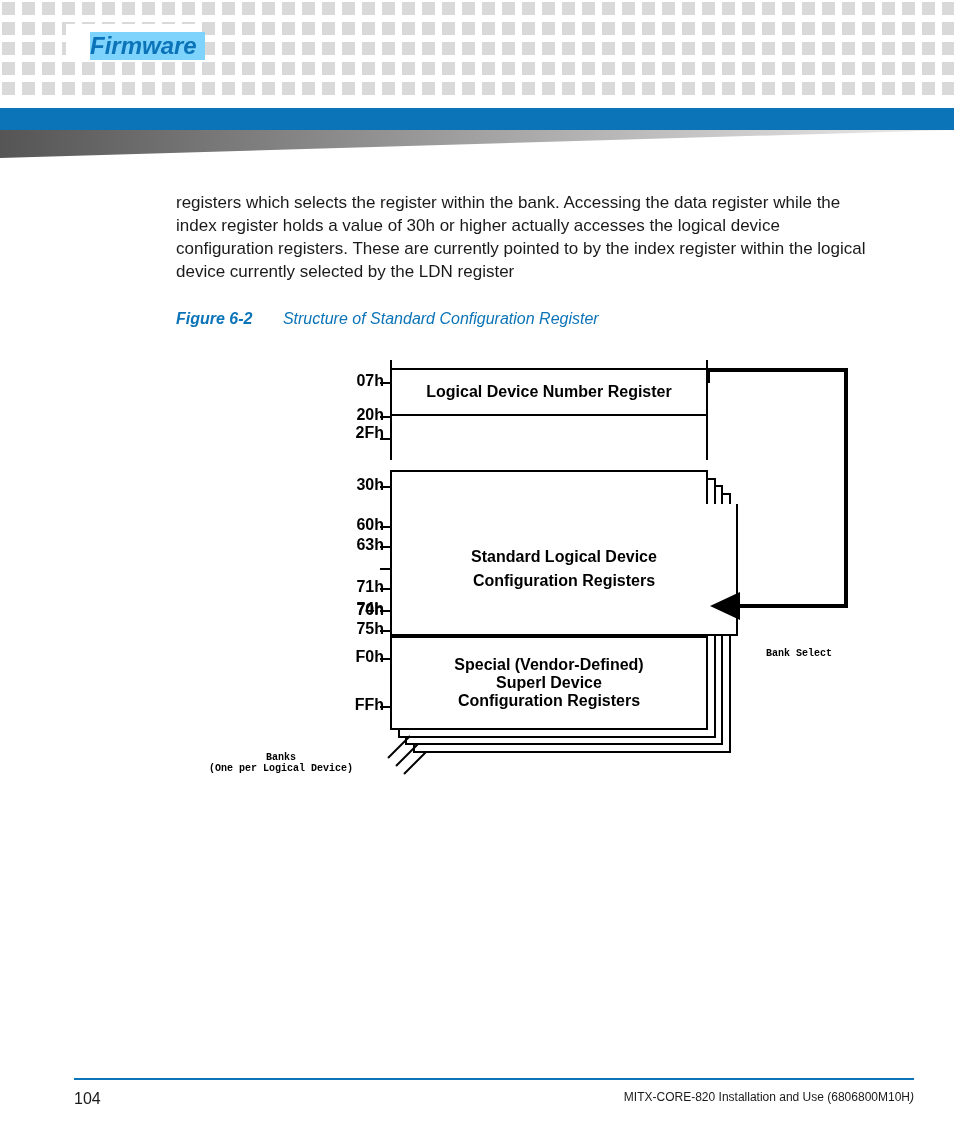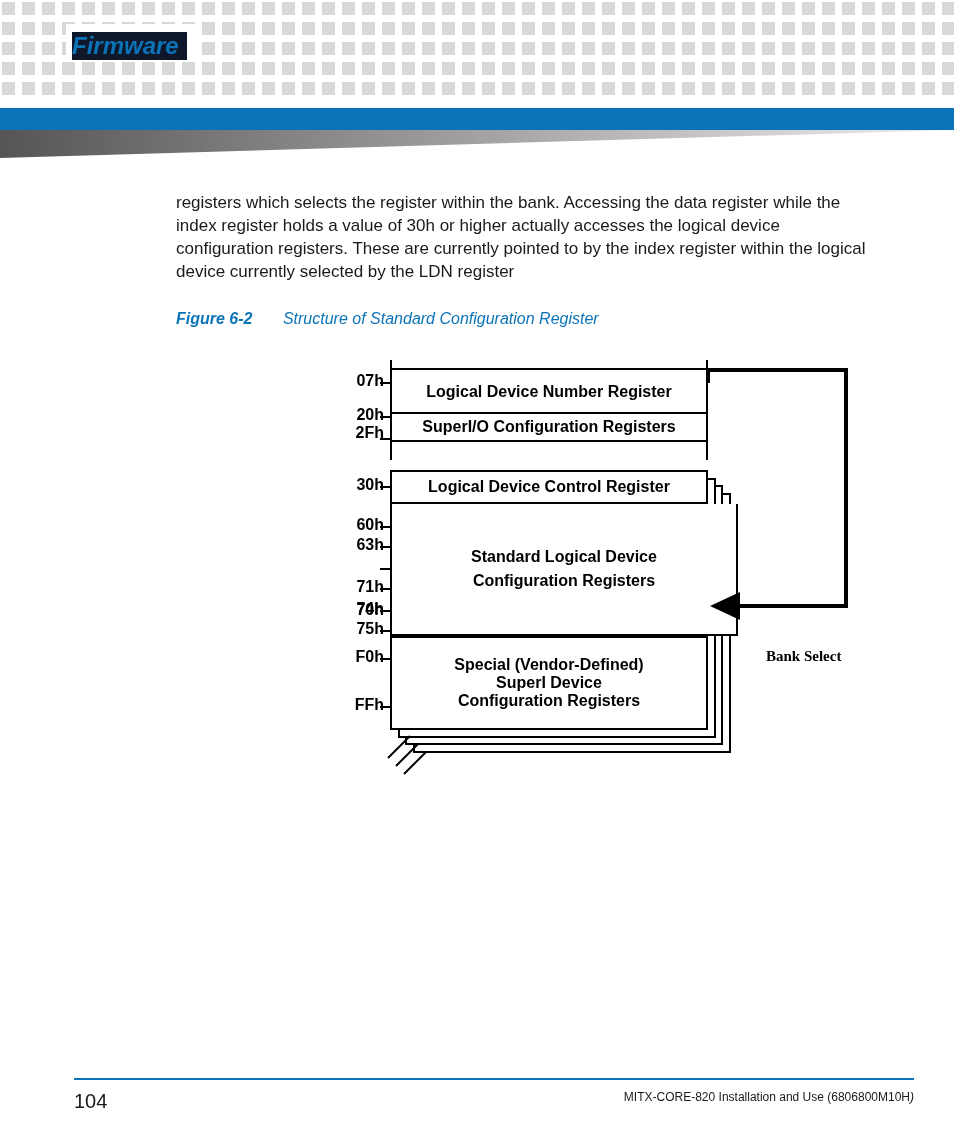--- a/index.html
+++ b/index.html
@@ -14,26 +14,26 @@
   }
   .dot-grid {
     position: absolute;
     top: 0; left: 0;
     width: 954px; height: 100px;
     overflow: hidden;
   }
   .dot-grid svg { display: block; }
   .header-title {
     position: absolute;
-    top: 32px; left: 72px;
+    top: 32px; left: 90px;
     font-size: 24px;
     font-weight: 700;
     font-style: italic;
     color: #0b73b7;
-    background: #0f172a;
+    background: #7dd3fc;
     padding: 0 8px 0 0;
   }
   .blue-bar {
     position: absolute;
     top: 108px; left: 0;
     width: 954px; height: 22px;
     background: #0b73b7;
   }
   .grey-wedge {
     position: absolute;
@@ -91,37 +91,37 @@
     width: 10px; height: 2px;
     background: #000;
   }
   .stack {
     position: absolute;
     border: 2px solid #000;
     background: #fff;
   }
   .label {
     position: absolute;
-    font-family: Liberation Serif, serif;
-    font-size: 15px;
+    font-family: Liberation Mono, monospace;
+    font-size: 10px;
     font-weight: 700;
     color: #000;
     text-align: center;
   }
   .footer-line {
     position: absolute;
     left: 74px; right: 40px;
     top: 1078px;
     height: 2px;
     background: #0b73b7;
   }
   .page-num {
     position: absolute;
     left: 74px; top: 1090px;
-    font-size: 20px;
+    font-size: 16px;
     color: #1a1a1a;
   }
   .doc-title {
     position: absolute;
     right: 40px; top: 1090px;
     font-size: 12px;
     color: #1a1a1a;
   }
   .doc-title .paren { font-style: italic; }
 </style>
@@ -179,34 +179,28 @@
   <div class="stack" style="left:237px; top:135px; width:318px; height:260px;"></div>
   <div class="stack" style="left:229px; top:127px; width:318px; height:260px;"></div>
   <div class="stack" style="left:222px; top:120px; width:318px; height:260px;"></div>
 
   <div class="box" style="left:214px; top:10px; width:318px; height:48px;">
     <span>Logical Device Number Register</span>
   </div>
   <div class="addr" style="left:158px; top:14px;">07h</div>
   <div class="tick" style="left:204px; top:24px;"></div>
 
-  <div class="box" style="left:214px; top:54px; width:318px; height:30px;">
-    <span>SuperI/O Configuration Registers</span>
-  </div>
   <div class="addr" style="left:158px; top:48px;">20h</div>
   <div class="addr" style="left:158px; top:66px;">2Fh</div>
   <div class="tick" style="left:204px; top:58px;"></div>
   <div class="tick" style="left:204px; top:80px;"></div>
 
   <div class="box" style="left:214px; top:112px; width:318px; height:260px; padding:0; flex-direction:column; justify-content:flex-start;">
   </div>
 
-  <div class="box" style="left:214px; top:112px; width:318px; height:34px; border-bottom:2px solid #000;">
-    <span>Logical Device Control Register</span>
-  </div>
   <div class="addr" style="left:158px; top:118px;">30h</div>
   <div class="tick" style="left:204px; top:128px;"></div>
 
   <div class="box" style="left:214px; top:146px; width:348px; height:132px; border-top:none;">
     <span>Standard Logical Device</span>
     <span style="margin-top:6px;">Configuration Registers</span>
   </div>
   <div class="addr" style="left:158px; top:158px;">60h</div>
   <div class="addr" style="left:158px; top:178px;">63h</div>
   <div class="addr" style="left:158px; top:200px;margin-top:43px;">70h</div>
@@ -223,20 +217,24 @@
   <div class="box" style="left:214px; top:278px; width:318px; height:94px;">
     <span>Special (Vendor-Defined)</span>
     <span>SuperI Device</span>
     <span>Configuration Registers</span>
   </div>
   <div class="addr" style="left:158px; top:290px;">F0h</div>
   <div class="addr" style="left:158px; top:338px;">FFh</div>
   <div class="tick" style="left:204px; top:300px;"></div>
   <div class="tick" style="left:204px; top:348px;"></div>
 
+  <div class="label" style="left:0px; top:394px; width:210px; line-height:1.1;">
+    <span>Banks</span><br>
+    <span>(One per Logical Device)</span>
+  </div>
   <svg style="position:absolute; left:208px; top:374px;" width="60" height="50">
     <line x1="4" y1="26" x2="26" y2="4" stroke="#000" stroke-width="2"></line>
     <line x1="12" y1="34" x2="34" y2="12" stroke="#000" stroke-width="2"></line>
     <line x1="20" y1="42" x2="42" y2="20" stroke="#000" stroke-width="2"></line>
   </svg>
 
   <svg style="position:absolute; left:530px; top:10px;" width="170" height="280">
     <path d="M2 15 L2 2 L140 2 L140 238 L32 238" fill="none" stroke="#000" stroke-width="4"></path>
     <polygon points="34,224 34,252 4,238" fill="#000"></polygon>
   </svg>

